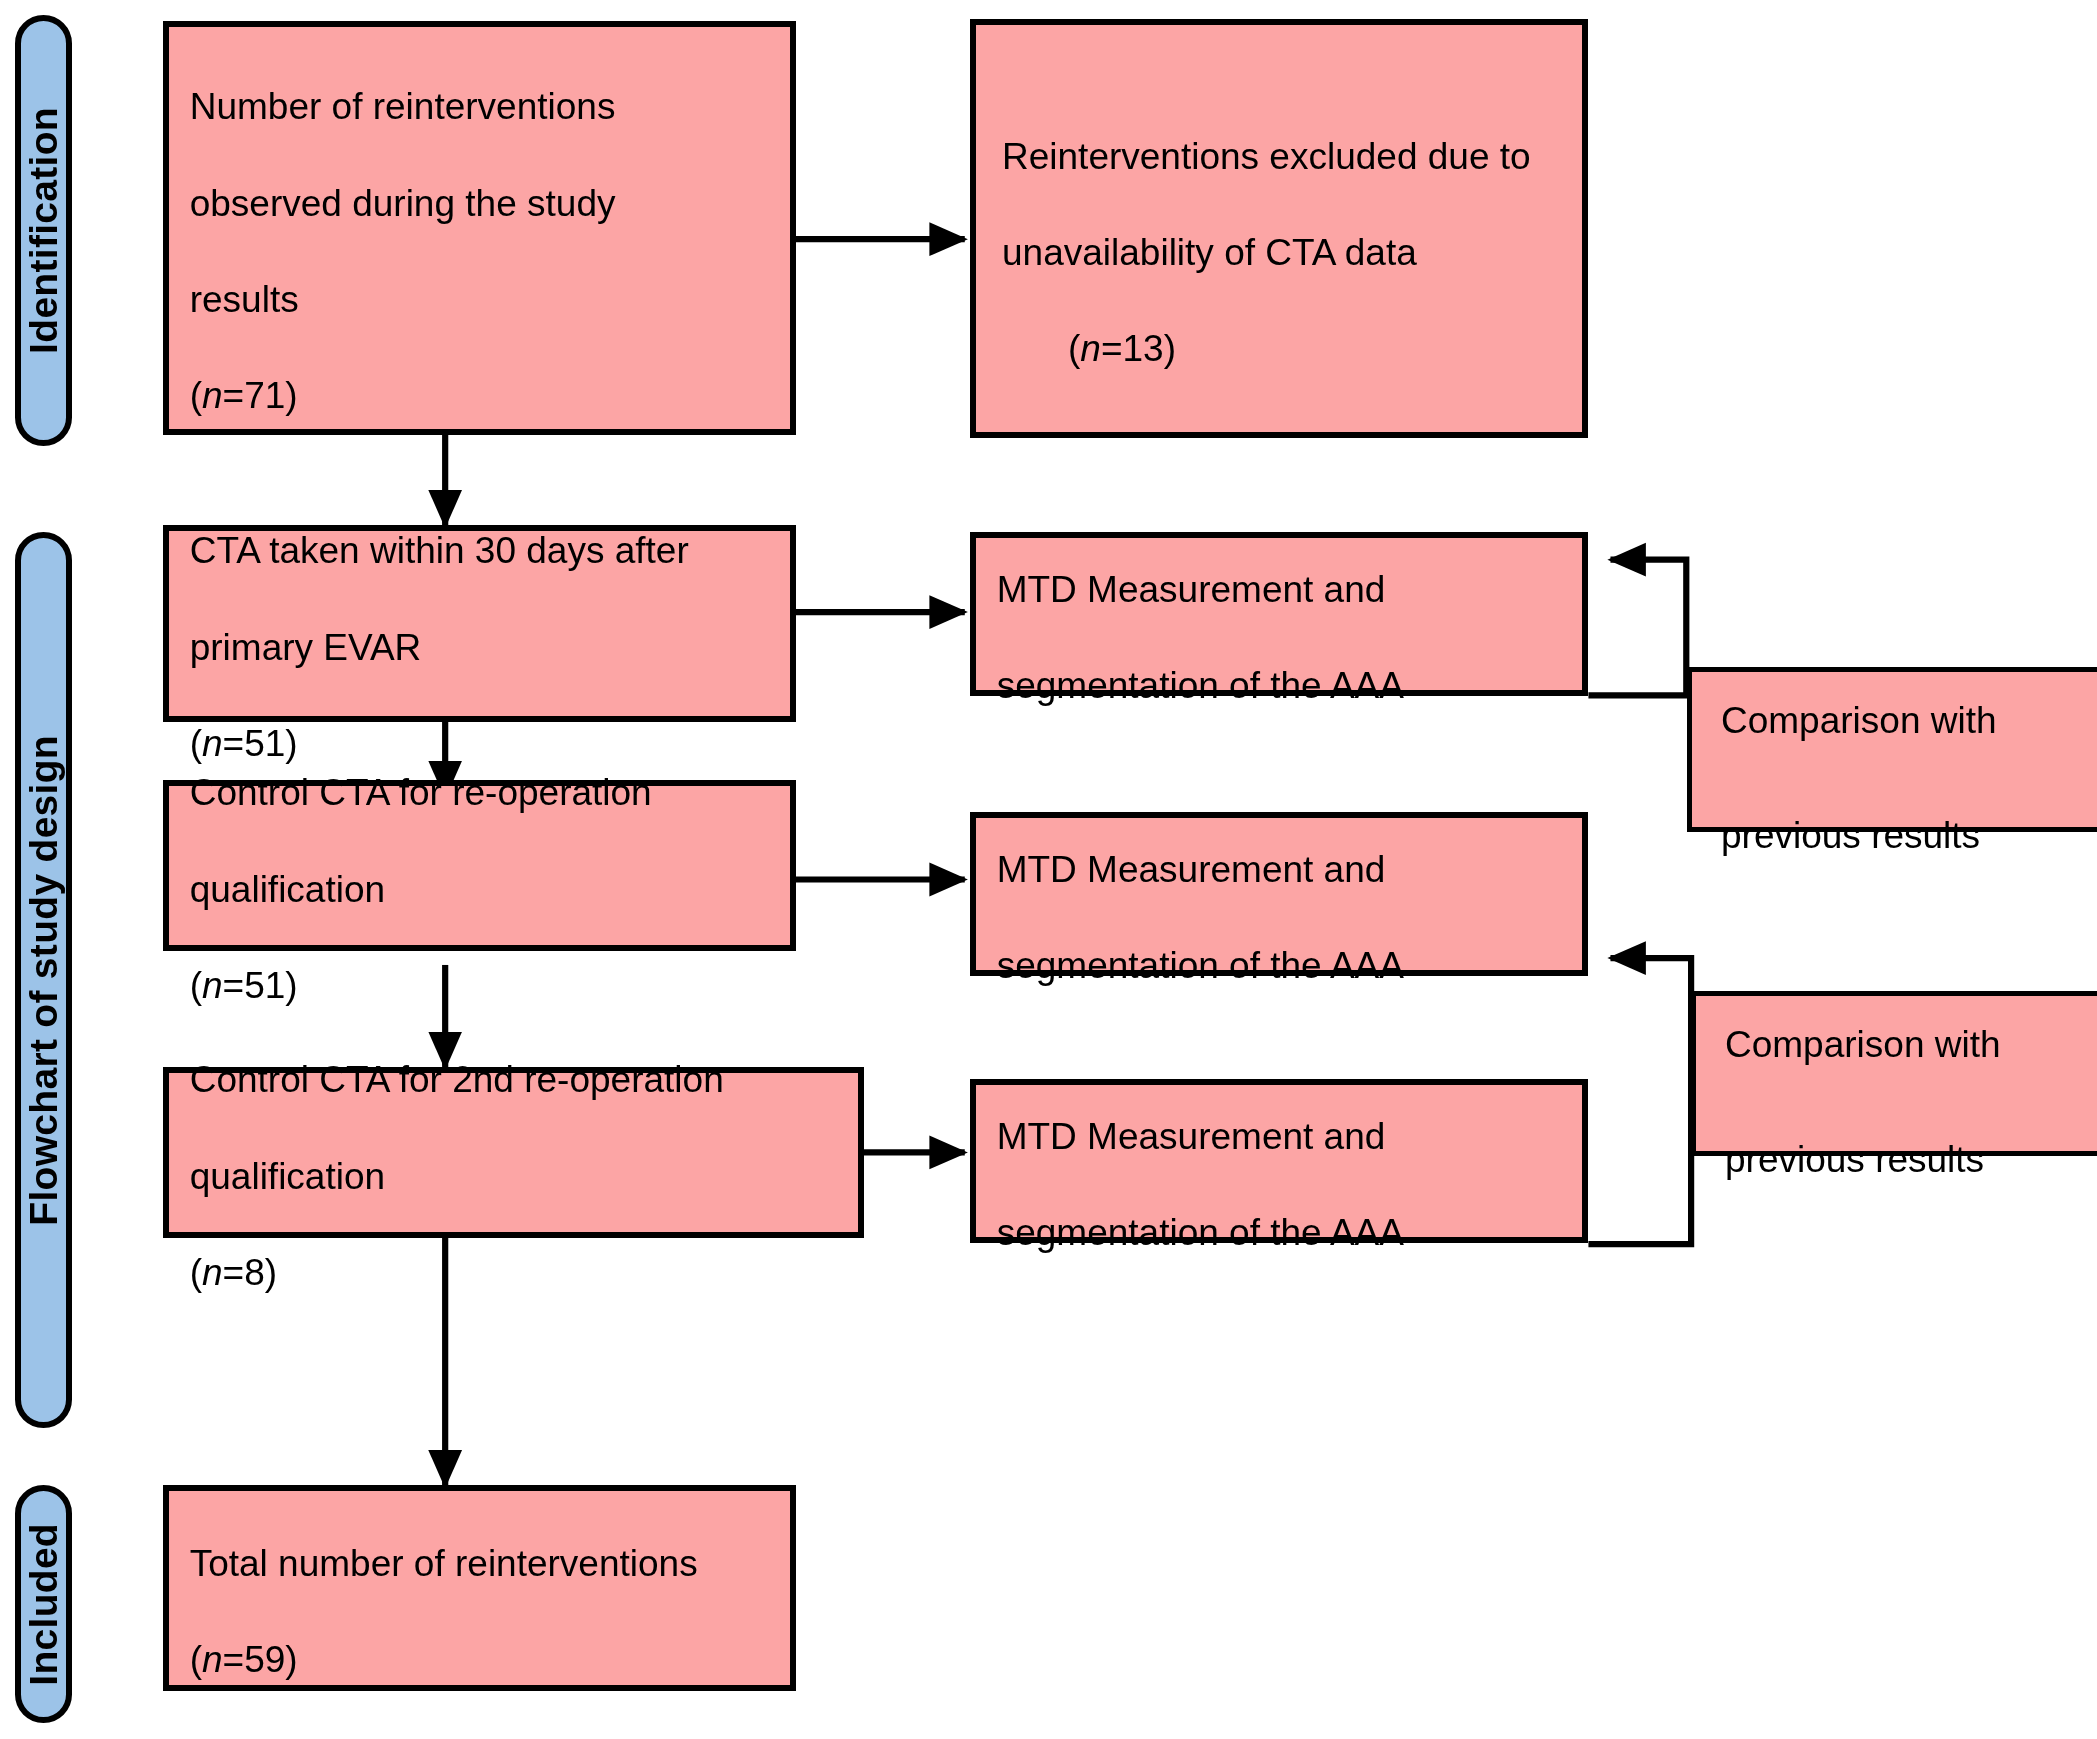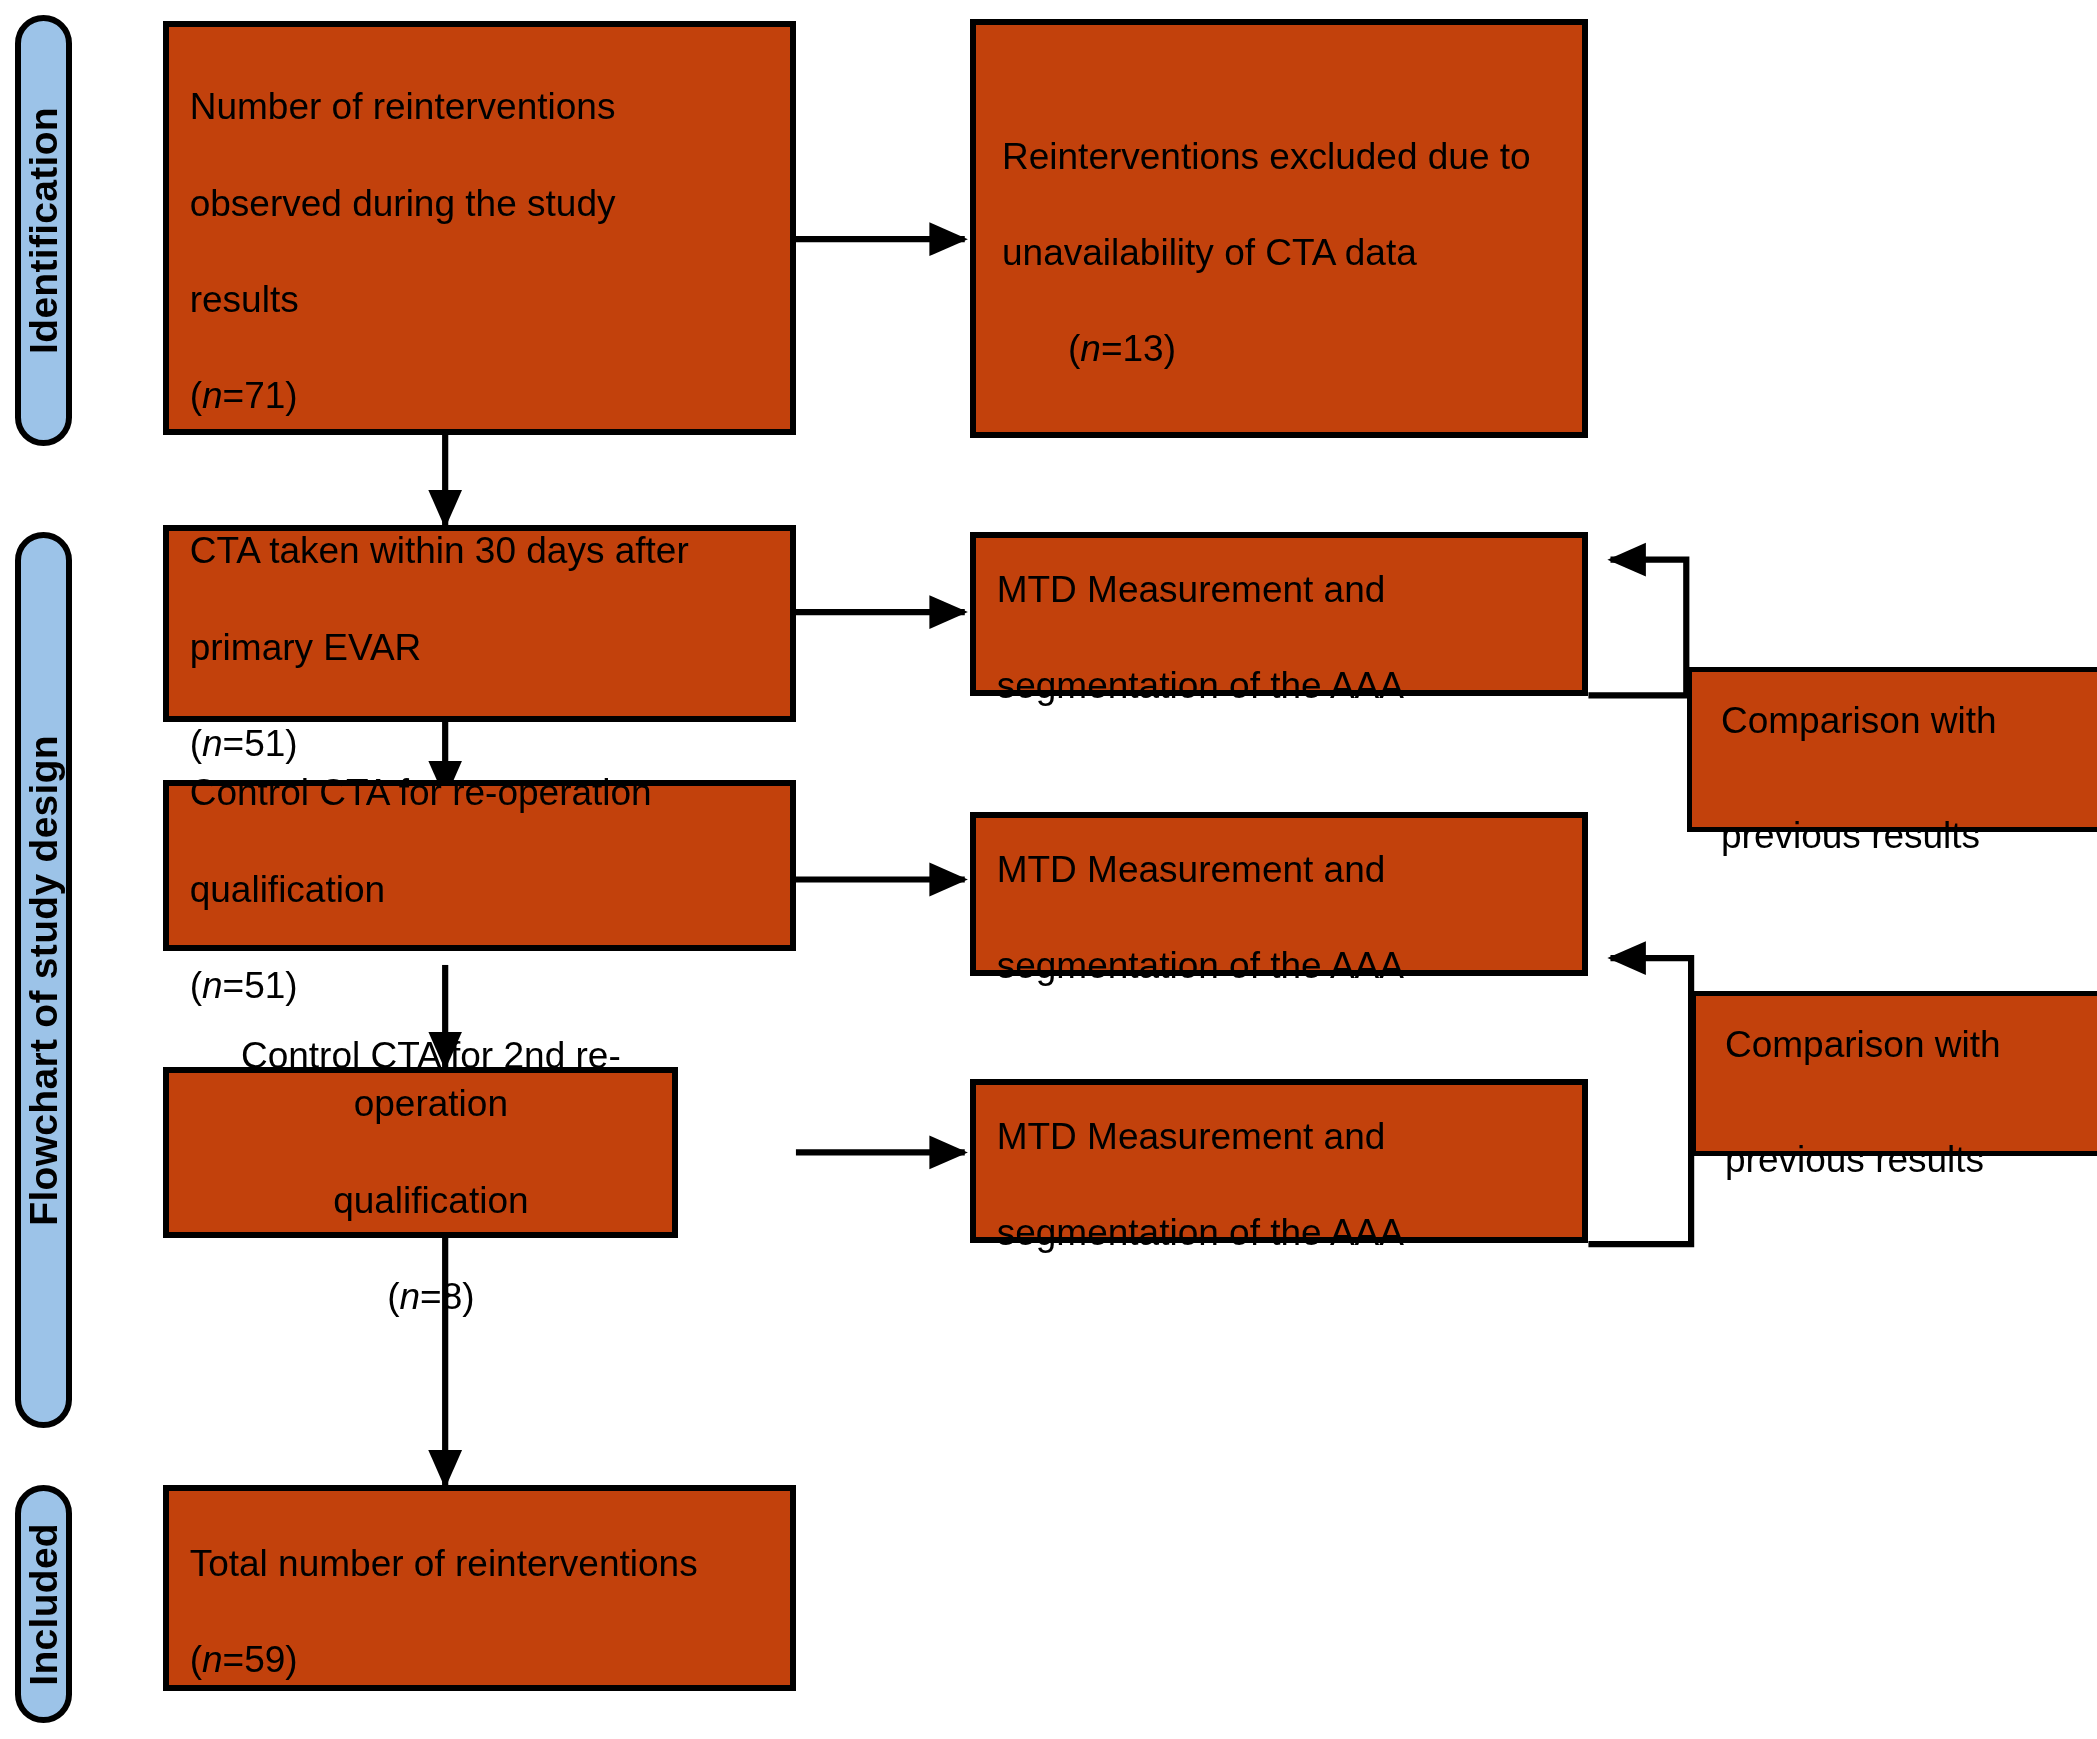--- a/index.html
+++ b/index.html
@@ -40,21 +40,21 @@
     font-size: 39px;
     letter-spacing: 0.3px;
     color: #000000;
     white-space: nowrap;
     line-height: 1;
   }
   
   .flow-box {
     position: absolute;
     box-sizing: border-box;
-    background: #c2410c;
+    background: #fca5a5;
     border: 6.2px solid #000000;
     display: flex;
     align-items: center;
   }
   .flow-box .txt {
     font-size: 37px;
     line-height: 1.30;
     color: #000000;
     white-space: pre-line;
     padding: 0 0 0 20.7px;
@@ -137,21 +137,21 @@
   </div>
 
   <div class="flow-box" style="left:163px; top:780px; width:633px; height:171px;">
     <div class="txt">
       <span>Control CTA for re-operation</span><br>
       <span>qualification</span><br>
       <span><span>(</span><em class="nit">n</em><span>=51)</span></span>
     </div>
   </div>
 
-  <div class="flow-box" style="left:163px; top:1067px; width:515px; height:171px;text-align:center;">
+  <div class="flow-box" style="left:163px; top:1067px; width:701px; height:171px;">
     <div class="txt">
       <span>Control CTA for 2nd re-operation</span><br>
       <span>qualification</span><br>
       <span><span>(</span><em class="nit">n</em><span>=8)</span></span>
     </div>
   </div>
 
   <div class="flow-box" style="left:163px; top:1485px; width:633px; height:206px;">
     <div class="txt">
       <span>Total number of reinterventions</span><br>

